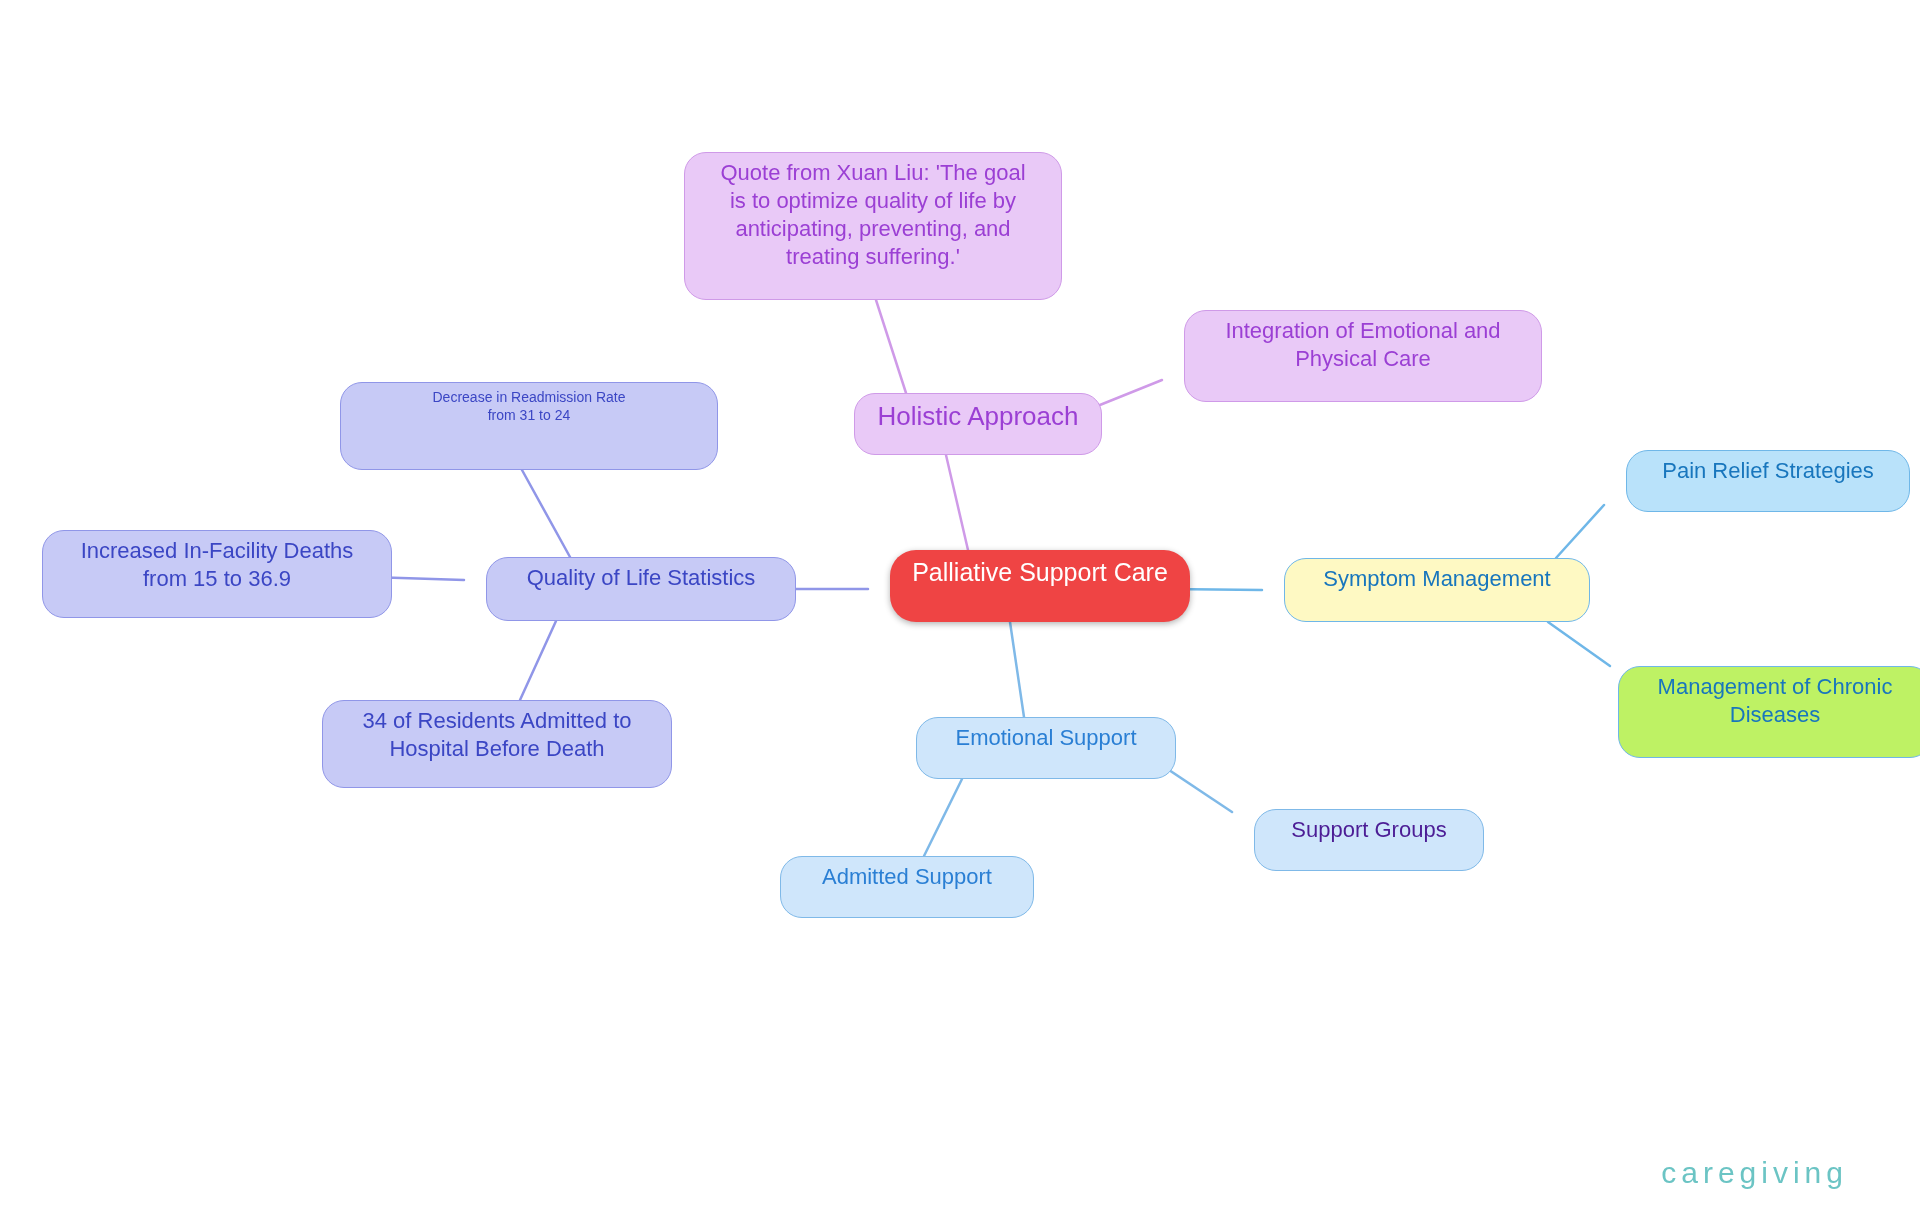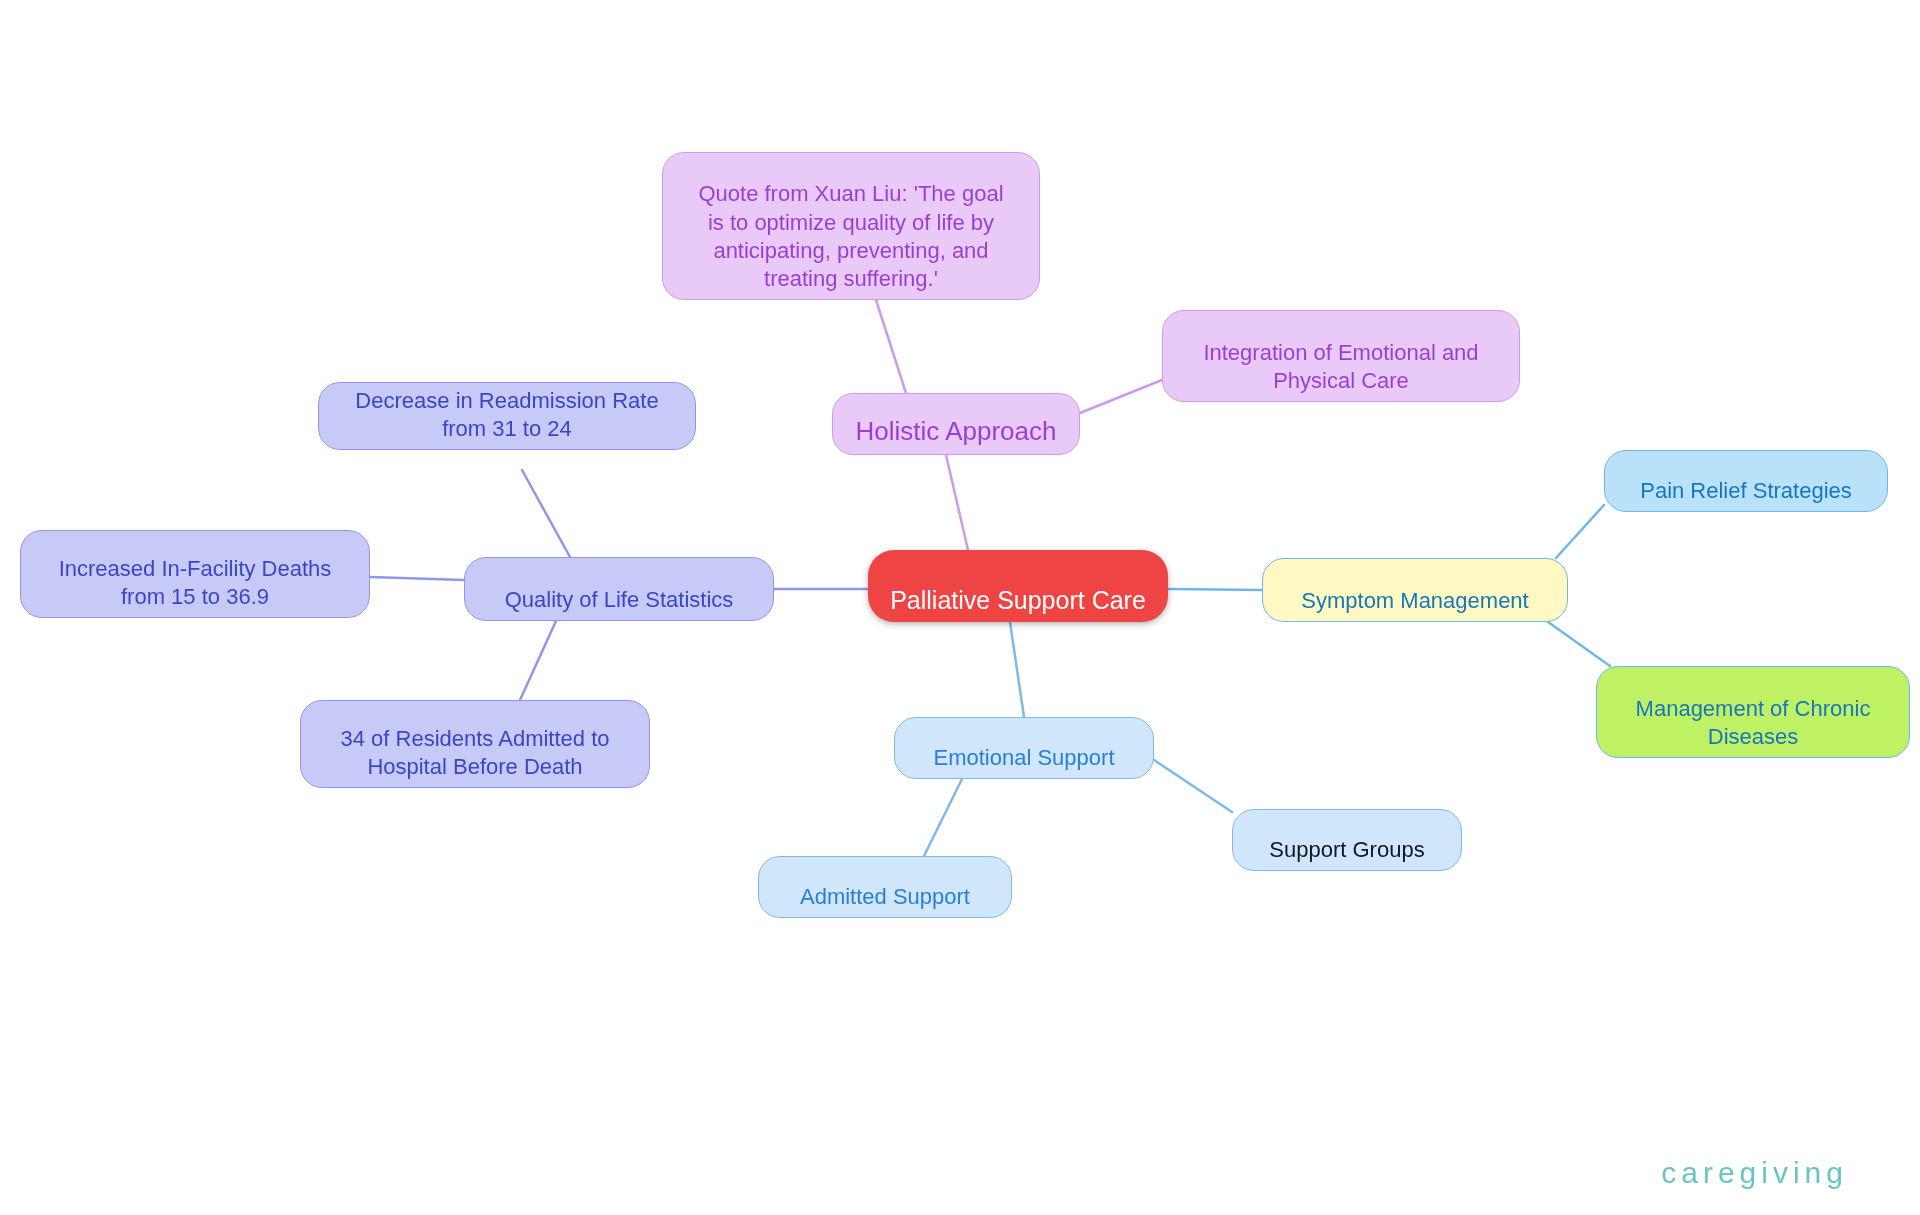--- a/index.html
+++ b/index.html
@@ -25,29 +25,30 @@
     left: 0;
     top: 0;
     width: 1920px;
     height: 1215px;
     pointer-events: none;
   }
   .node {
     position: absolute;
     box-sizing: border-box;
     display: flex;
-    align-items: flex-end;
+    align-items: flex-start;
     justify-content: center;
     text-align: center;
     border-radius: 22px;
     border-style: solid;
     border-width: 1.5px;
     line-height: 1.28;
     padding: 6px 22px;
     white-space: pre-line;
+    margin-left: 22px;
   }
   .node.root {
     border-radius: 26px;
     border-width: 0;
     box-shadow: 0 2px 6px rgba(0,0,0,0.30);
   }
   .logo {
     position: absolute;
     left: 1432px;
     top: 1098px;
@@ -97,38 +98,38 @@
       <line x1="906" y1="393" x2="876" y2="300" stroke="#cf9ae8" stroke-width="2.5" stroke-linecap="round"></line>
       <line x1="1080" y1="413" x2="1162" y2="380" stroke="#cf9ae8" stroke-width="2.5" stroke-linecap="round"></line>
       <line x1="1556" y1="558" x2="1604" y2="505" stroke="#6fb7e8" stroke-width="2.5" stroke-linecap="round"></line>
       <line x1="1548" y1="622" x2="1610" y2="666" stroke="#6fb7e8" stroke-width="2.5" stroke-linecap="round"></line>
       <line x1="1154" y1="760" x2="1232" y2="812" stroke="#7fb9e8" stroke-width="2.5" stroke-linecap="round"></line>
       <line x1="962" y1="779" x2="924" y2="856" stroke="#7fb9e8" stroke-width="2.5" stroke-linecap="round"></line>
     </svg>
   <div id="nodes">
       <div class="node root" style="left: 868px; top: 550px; width: 300px; height: 72px; background: #ef4444; color: rgb(255, 255, 255); border-color: rgb(13, 17, 23); font-size: 25px;"><span>Palliative Support Care</span></div>
       <div class="node" style="left: 464px; top: 557px; width: 310px; height: 64px; background: rgb(199, 202, 246); color: rgb(59, 70, 196); border-color: rgb(144, 150, 232); font-size: 22px;"><span>Quality of Life Statistics</span></div>
-      <div class="node" style="left: 318px; top: 382px; width: 378px; height: 68px; background: rgb(199, 202, 246); color: rgb(59, 70, 196); border-color: rgb(144, 150, 232); font-size: 22px;"><span>Decrease in Readmission Rate
+      <div class="node" style="left: 318px; top: 382px; width: 378px; height: 88px; background: rgb(199, 202, 246); color: rgb(59, 70, 196); border-color: rgb(144, 150, 232); font-size: 14px;"><span>Decrease in Readmission Rate
 from 31 to 24</span></div>
       <div class="node" style="left: 20px; top: 530px; width: 350px; height: 88px; background: rgb(199, 202, 246); color: rgb(59, 70, 196); border-color: rgb(144, 150, 232); font-size: 22px;"><span>Increased In-Facility Deaths
 from 15 to 36.9</span></div>
       <div class="node" style="left: 300px; top: 700px; width: 350px; height: 88px; background: rgb(199, 202, 246); color: rgb(59, 70, 196); border-color: rgb(144, 150, 232); font-size: 22px;"><span>34 of Residents Admitted to
 Hospital Before Death</span></div>
       <div class="node" style="left: 832px; top: 393px; width: 248px; height: 62px; background: rgb(233, 201, 247); color: rgb(155, 63, 212); border-color: rgb(207, 154, 232); font-size: 26px; border-radius: 21px;"><span>Holistic Approach</span></div>
       <div class="node" style="left: 662px; top: 152px; width: 378px; height: 148px; background: rgb(233, 201, 247); color: rgb(155, 63, 212); border-color: rgb(207, 154, 232); font-size: 22px;"><span>Quote from Xuan Liu: 'The goal
 is to optimize quality of life by
 anticipating, preventing, and
 treating suffering.'</span></div>
       <div class="node" style="left: 1162px; top: 310px; width: 358px; height: 92px; background: rgb(233, 201, 247); color: rgb(155, 63, 212); border-color: rgb(207, 154, 232); font-size: 22px;"><span>Integration of Emotional and
 Physical Care</span></div>
       <div class="node" style="left: 1262px; top: 558px; width: 306px; height: 64px; background: #fef9c3; color: rgb(24, 118, 189); border-color: rgb(111, 183, 232); font-size: 22px;"><span>Symptom Management</span></div>
       <div class="node" style="left: 1604px; top: 450px; width: 284px; height: 62px; background: rgb(185, 226, 250); color: rgb(24, 118, 189); border-color: rgb(111, 183, 232); font-size: 22px;"><span>Pain Relief Strategies</span></div>
       <div class="node" style="left: 1596px; top: 666px; width: 314px; height: 92px; background: #bef264; color: rgb(24, 118, 189); border-color: rgb(111, 183, 232); font-size: 22px;"><span>Management of Chronic
 Diseases</span></div>
       <div class="node" style="left: 894px; top: 717px; width: 260px; height: 62px; background: rgb(207, 230, 251); color: rgb(42, 127, 212); border-color: rgb(127, 185, 232); font-size: 22px;"><span>Emotional Support</span></div>
-      <div class="node" style="left: 1232px; top: 809px; width: 230px; height: 62px; background: rgb(207, 230, 251); color: #0f172a; border-color: rgb(127, 185, 232); font-size: 22px;"><span>Support Groups</span></div>
+      <div class="node" style="left: 1232px; top: 809px; width: 230px; height: 62px; background: rgb(207, 230, 251); color: #4c1d95; border-color: rgb(127, 185, 232); font-size: 22px;"><span>Support Groups</span></div>
       <div class="node" style="left: 758px; top: 856px; width: 254px; height: 62px; background: rgb(207, 230, 251); color: rgb(42, 127, 212); border-color: rgb(127, 185, 232); font-size: 22px;"><span>Admitted Support</span></div>
     </div>
 
   <div class="logo">
     <div class="logo-sub" style="color: rgb(107, 196, 196);">caregiving</div>
   </div>
 </div>
 
 </body></html>

